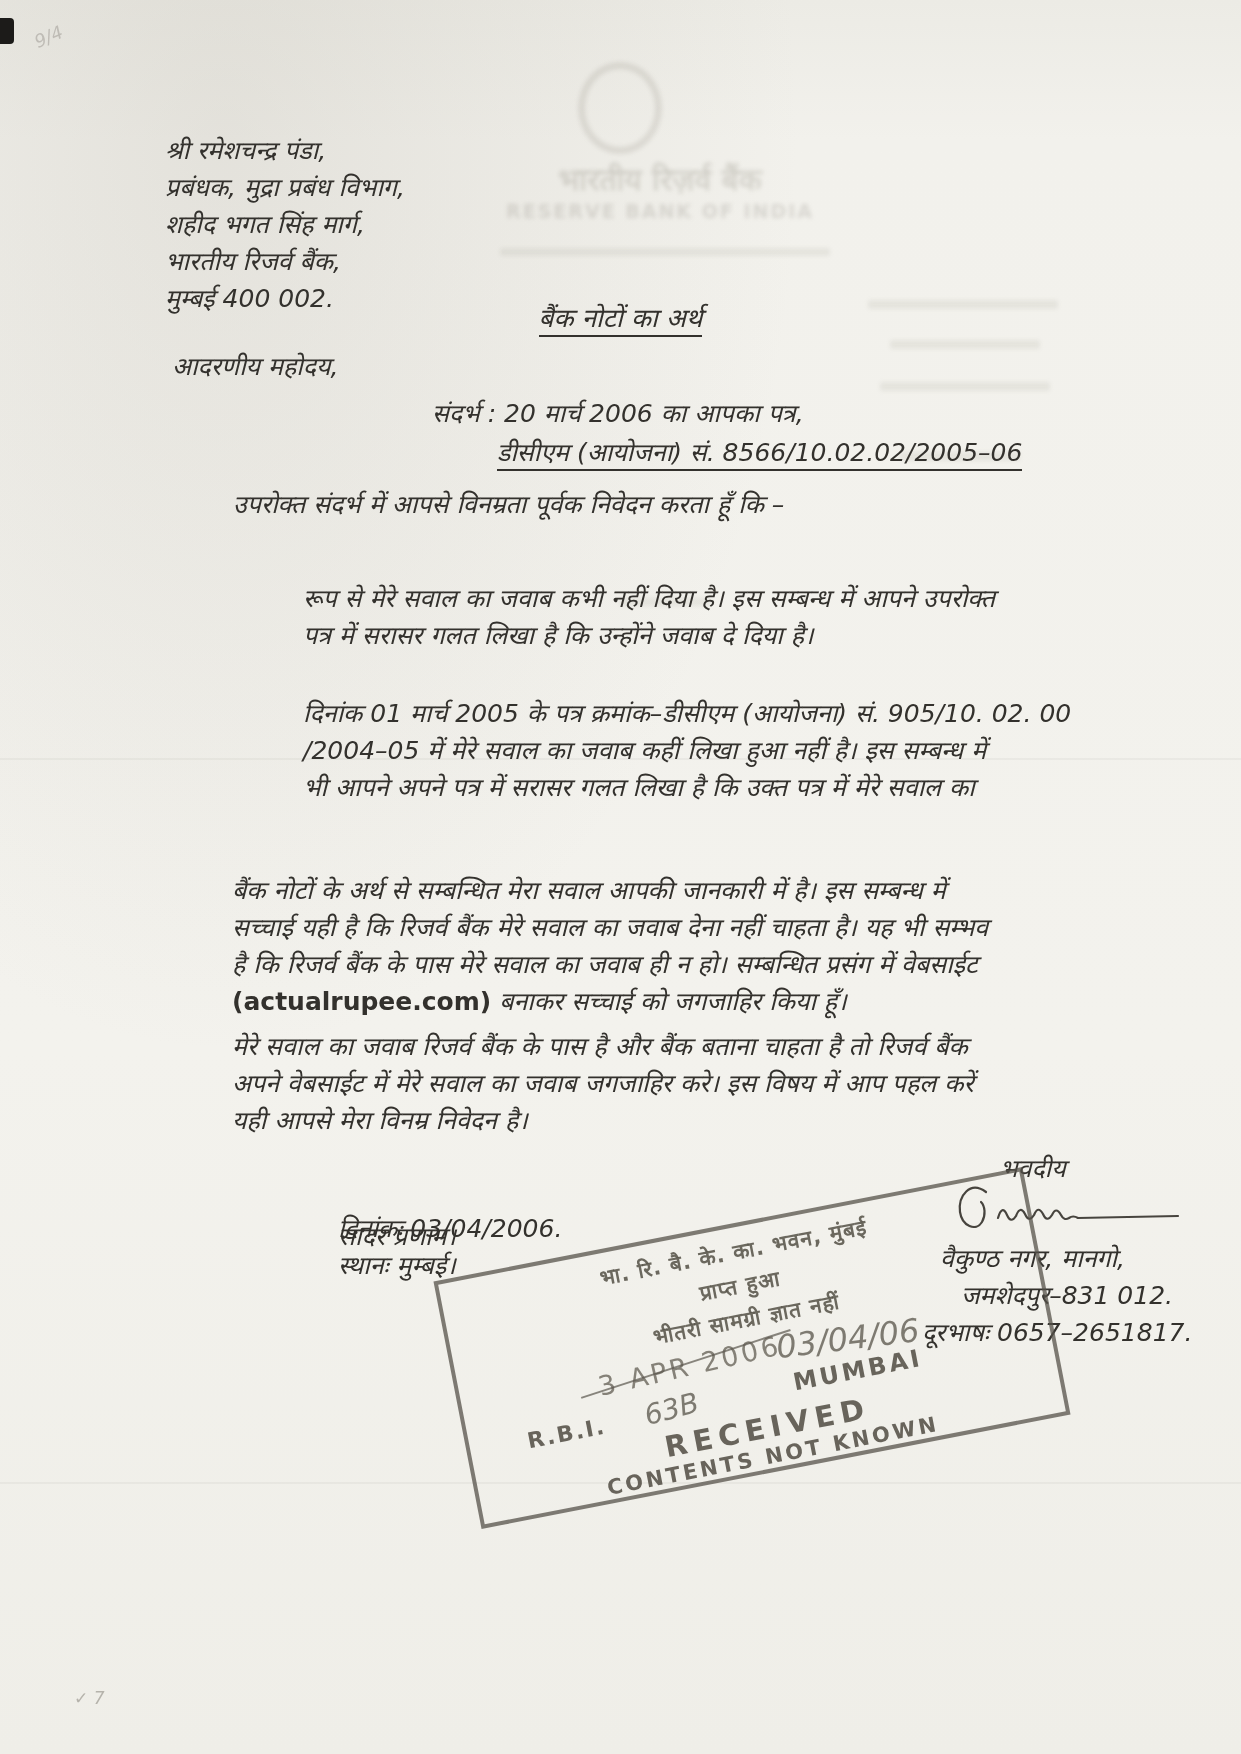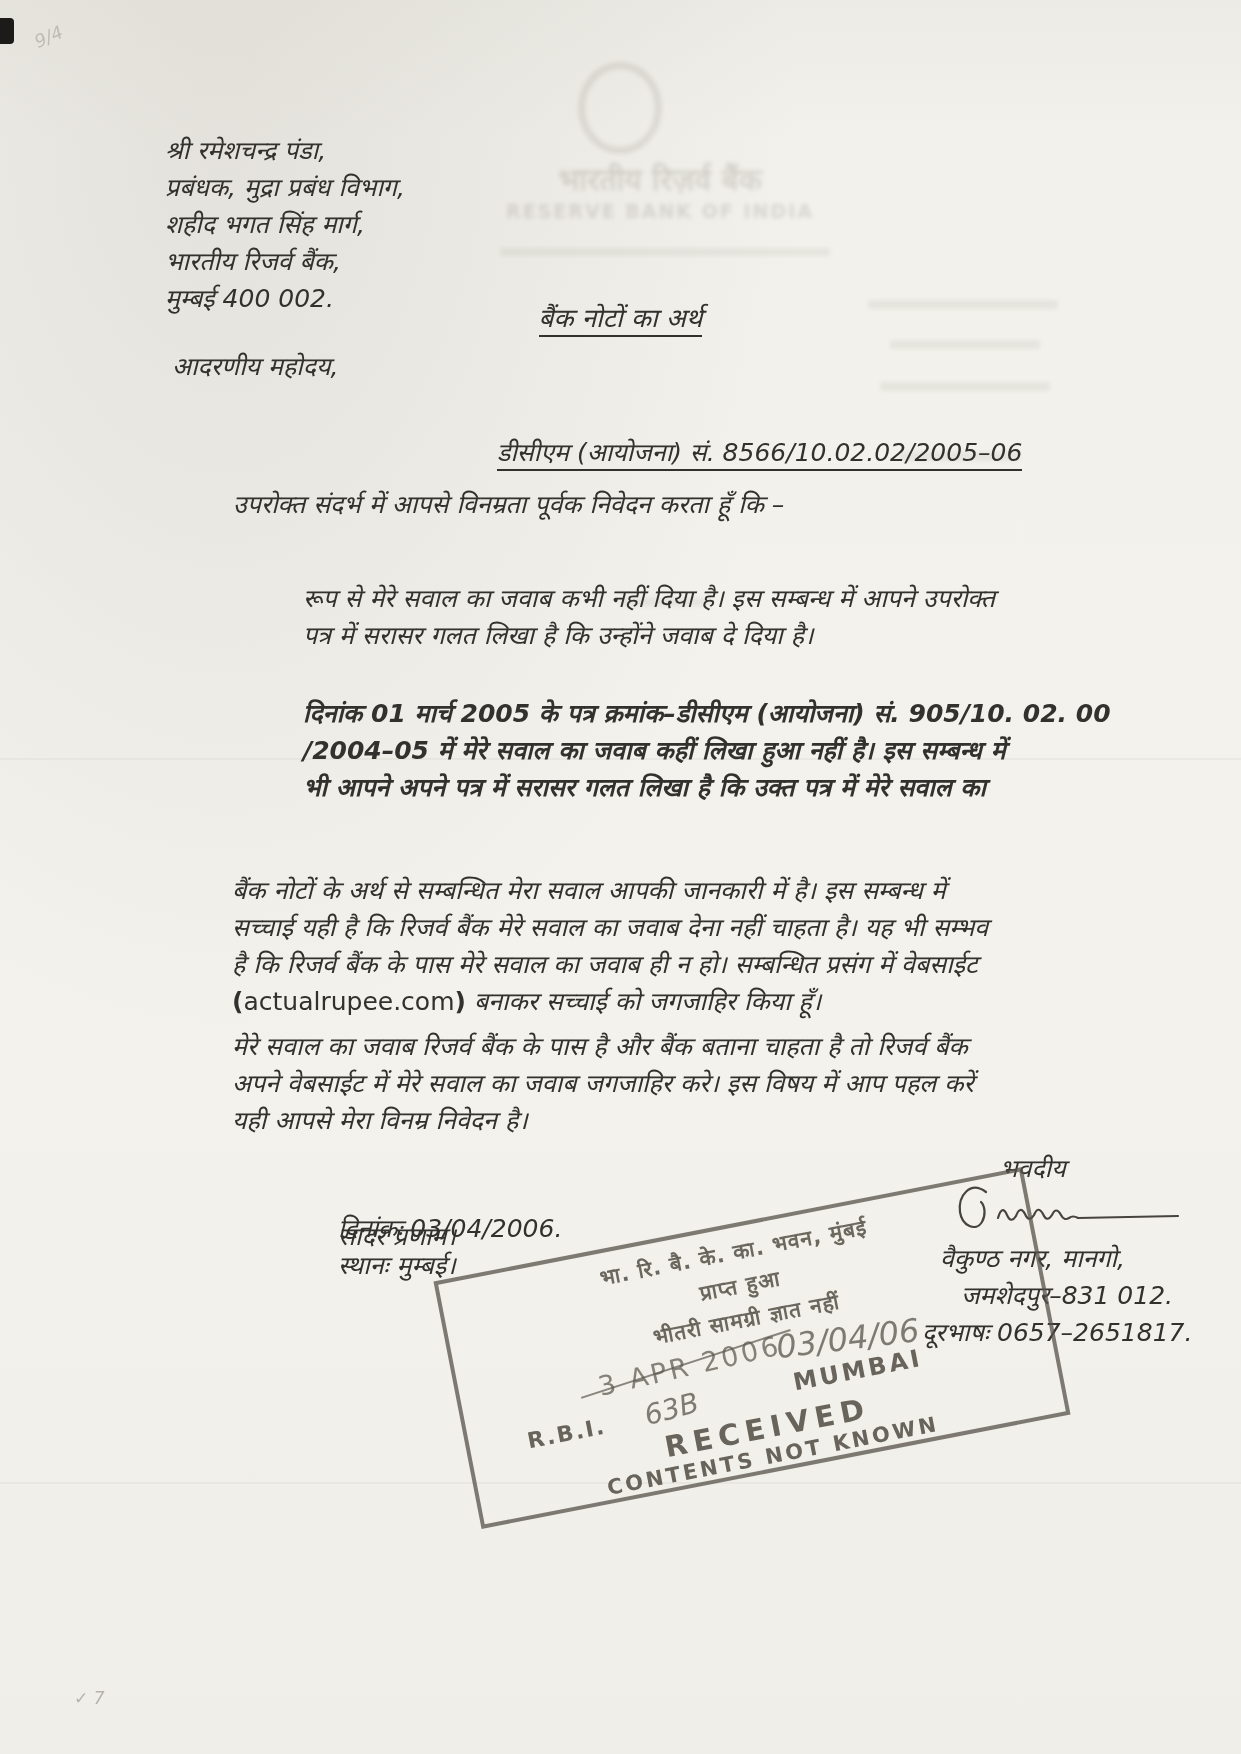--- a/index.html
+++ b/index.html
@@ -74,43 +74,44 @@
     <div>भारतीय रिजर्व बैंक,</div>
     <div>मुम्बई 400 002.</div>
   </div>
 
   <div class="abs typed" style="left:0; top:300px; width:1241px; text-align:center; font-size:26px;">
     <span class="underline">बैंक नोटों का अर्थ</span>
   </div>
 
   <div class="abs typed" style="left:172px; top:348px;">आदरणीय महोदय,</div>
 
+  <div class="abs typed" style="left:432px; top:395px;">संदर्भ : 20 मार्च 2006 का आपका पत्र,</div>
   <div class="abs typed" style="left:497px; top:434px;">
     <span class="underline">डीसीएम (आयोजना) सं. 8566/10.02.02/2005–06</span>
   </div>
 
   <div class="abs typed" style="left:233px; top:486px;">उपरोक्त संदर्भ में आपसे विनम्रता पूर्वक निवेदन करता हूँ कि –</div>
 
   <div class="abs typed" style="left:303px; top:580px;">
     <div>रूप से मेरे सवाल का जवाब कभी नहीं दिया है। इस सम्बन्ध में आपने उपरोक्त</div>
     <div>पत्र में सरासर गलत लिखा है कि उन्होंने जवाब दे दिया है।</div>
   </div>
 
-  <div class="abs typed" style="left:303px; top:695px;font-weight:bold;">
+  <div class="abs typed" style="left:303px; top:695px;">
     <div>दिनांक 01 मार्च 2005 के पत्र क्रमांक–डीसीएम (आयोजना) सं. 905/10. 02. 00</div>
     <div>/2004–05 में मेरे सवाल का जवाब कहीं लिखा हुआ नहीं है। इस सम्बन्ध में</div>
     <div>भी आपने अपने पत्र में सरासर गलत लिखा है कि उक्त पत्र में मेरे सवाल का</div>
   </div>
 
   <div class="abs typed" style="left:232px; top:872px;">
     <div>बैंक नोटों के अर्थ से सम्बन्धित मेरा सवाल आपकी जानकारी में है। इस सम्बन्ध में</div>
     <div>सच्चाई यही है कि रिजर्व बैंक मेरे सवाल का जवाब देना नहीं चाहता है। यह भी सम्भव</div>
     <div>है कि रिजर्व बैंक के पास मेरे सवाल का जवाब ही न हो। सम्बन्धित प्रसंग में वेबसाईट</div>
     <div>
-      <span style="font-style:normal; font-weight:bold;">(</span><span style="font-style:normal; font-weight:normal;">actualrupee.com</span><span style="font-style:normal; font-weight:bold;">)</span><span> बनाकर सच्चाई को जगजाहिर किया हूँ।</span>
+      <span style="font-style:normal; font-weight:bold;">(</span><span style="font-style:normal; font-weight:bold;">actualrupee.com</span><span style="font-style:normal; font-weight:bold;">)</span><span> बनाकर सच्चाई को जगजाहिर किया हूँ।</span>
     </div>
   </div>
 
   <div class="abs typed" style="left:232px; top:1028px;">
     <div>मेरे सवाल का जवाब रिजर्व बैंक के पास है और बैंक बताना चाहता है तो रिजर्व बैंक</div>
     <div>अपने वेबसाईट में मेरे सवाल का जवाब जगजाहिर करे। इस विषय में आप पहल करें</div>
     <div>यही आपसे मेरा विनम्र निवेदन है।</div>
   </div>
 
   <div class="abs typed" style="left:338px; top:1218px;">सादर प्रणाम।</div>

